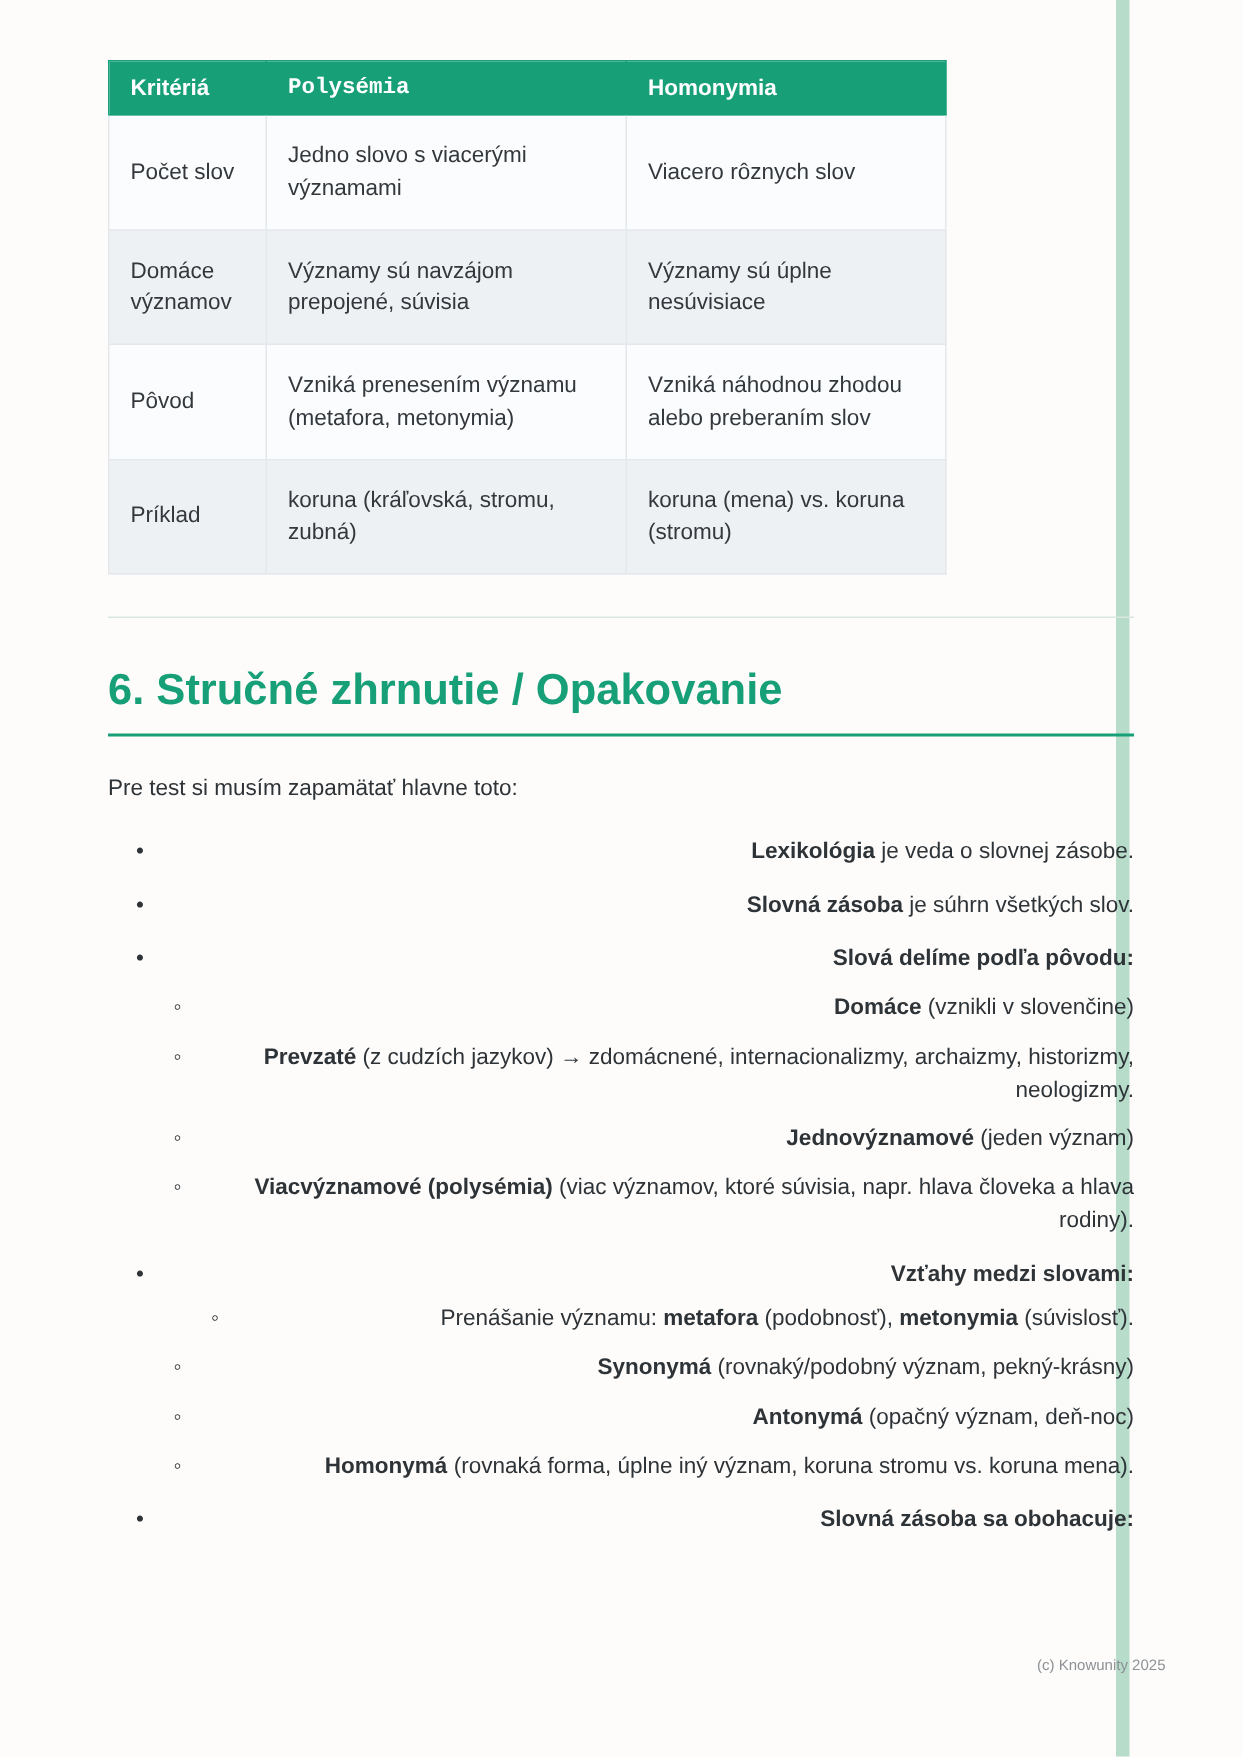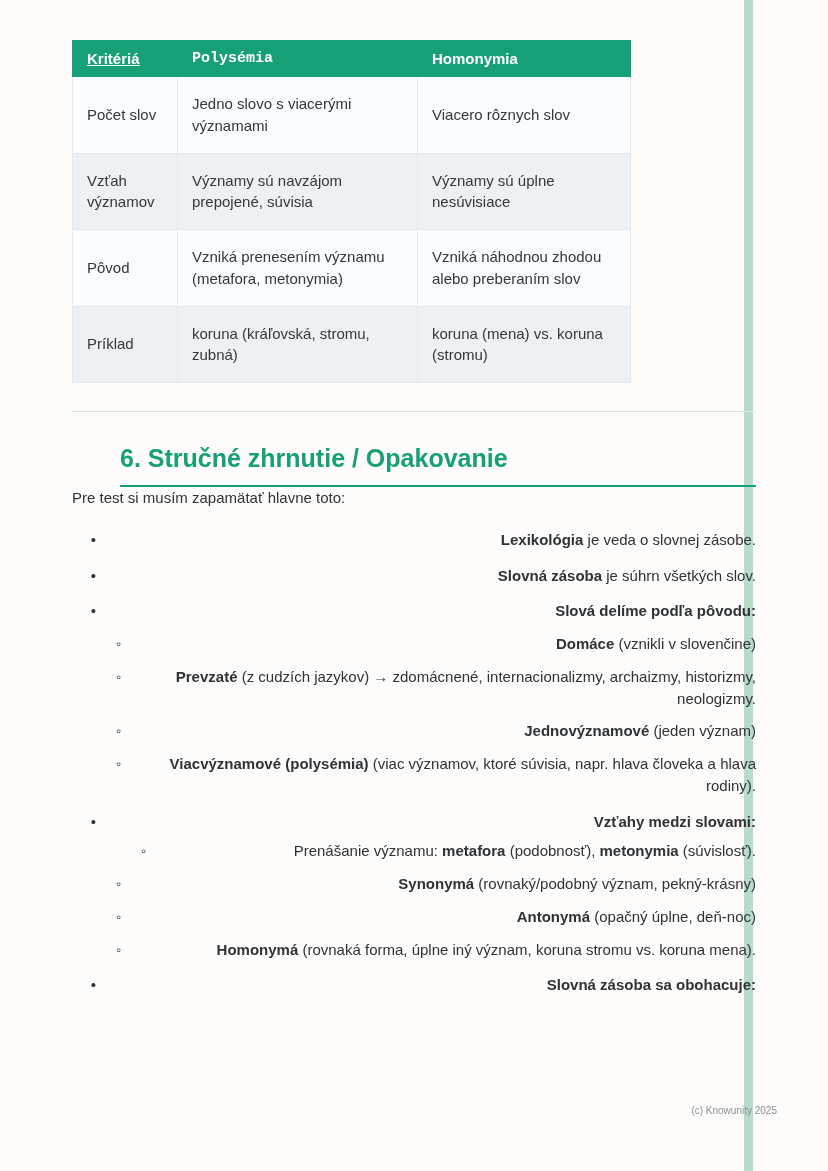--- a/index.html
+++ b/index.html
@@ -27,21 +27,21 @@
     z-index:1;
     padding:40px 72px 0 72px;
   }
   
   table.compare{
     table-layout:fixed;
     width:558px;
     border-collapse:collapse;
     font-size:15px;
   }
-  .compare th:nth-child(1){width:105px;text-decoration:underline;}
+  .compare th:nth-child(1){width:105px;}
   .compare th:nth-child(2){width:240px;font-family:Liberation Mono, monospace;}
   .compare th:nth-child(3){width:213px;}
   .compare th{
     background:var(--accent);
     color:#ffffff;
     font-weight:700;
     text-align:left;
     padding:9px 14px;
     border:1px solid var(--accent);
   }
@@ -55,28 +55,28 @@
   .compare tbody tr:nth-child(odd){background:#fbfcfd;}
   .compare tbody tr:nth-child(even){background:#eef1f4;}
   
   hr.divider{
     border:none;
     border-top:1px solid #d9e6de;
     margin-top:28px;
   }
   h2.section-heading{
     margin-top:32px;
-    font-size:25px;
+    font-size:29px;
     font-weight:700;
     color:var(--accent);
     padding-bottom:12px;
     border-bottom:2px solid var(--accent);
-    margin-left:48px;
   }
   p.intro{
+    margin-top:24px;
     font-size:15px;
     line-height:1.45;
   }
   
   .summary{margin-top:20px;font-size:15px;line-height:1.45;text-align:right;}
   .li{display:flex;}
   .li .marker{flex:none;width:16px;color:#2e3338;}
   .li.lvl1{margin-left:8px;margin-top:14px;}
   .li.lvl2{margin-left:33px;margin-top:11px;}
   .li.lvl3{margin-left:58px;margin-top:8px;}
@@ -111,21 +111,21 @@
         <th>Homonymia</th>
       </tr>
     </thead>
     <tbody>
       <tr>
         <td><span>Počet slov</span></td>
         <td><span>Jedno slovo s viacerými významami</span></td>
         <td><span>Viacero rôznych slov</span></td>
       </tr>
       <tr>
-        <td><span>Vzťah významov</span></td>
+        <td><span>Domáce významov</span></td>
         <td><span>Významy sú navzájom prepojené, súvisia</span></td>
         <td><span>Významy sú úplne nesúvisiace</span></td>
       </tr>
       <tr>
         <td><span>Pôvod</span></td>
         <td><span>Vzniká prenesením významu (metafora, metonymia)</span></td>
         <td><span>Vzniká náhodnou zhodou alebo preberaním slov</span></td>
       </tr>
       <tr>
         <td><span>Príklad</span></td>
@@ -177,21 +177,21 @@
     <div class="li lvl3">
         <span class="marker"></span>
         <span class="li-text"><span>Prenášanie významu: </span><span class="b">metafora</span><span> (podobnosť), </span><span class="b">metonymia</span><span> (súvislosť).</span></span>
       </div>
     <div class="li lvl2">
         <span class="marker"></span>
         <span class="li-text"><span class="b">Synonymá</span><span> (rovnaký/podobný význam, </span><span class="i">pekný-krásny</span><span>)</span></span>
       </div>
     <div class="li lvl2">
         <span class="marker"></span>
-        <span class="li-text"><span class="b">Antonymá</span><span> (opačný úplne, </span><span class="i">deň-noc</span><span>)</span></span>
+        <span class="li-text"><span class="b">Antonymá</span><span> (opačný význam, </span><span class="i">deň-noc</span><span>)</span></span>
       </div>
     <div class="li lvl2">
         <span class="marker"></span>
         <span class="li-text"><span class="b">Homonymá</span><span> (rovnaká forma, úplne iný význam, </span><span class="i">koruna</span><span> stromu vs. </span><span class="i">koruna</span><span> mena).</span></span>
       </div>
     <div class="li lvl1">
         <span class="marker"></span>
         <span class="li-text"><span class="b">Slovná zásoba sa obohacuje:</span></span>
       </div>
   </div>

